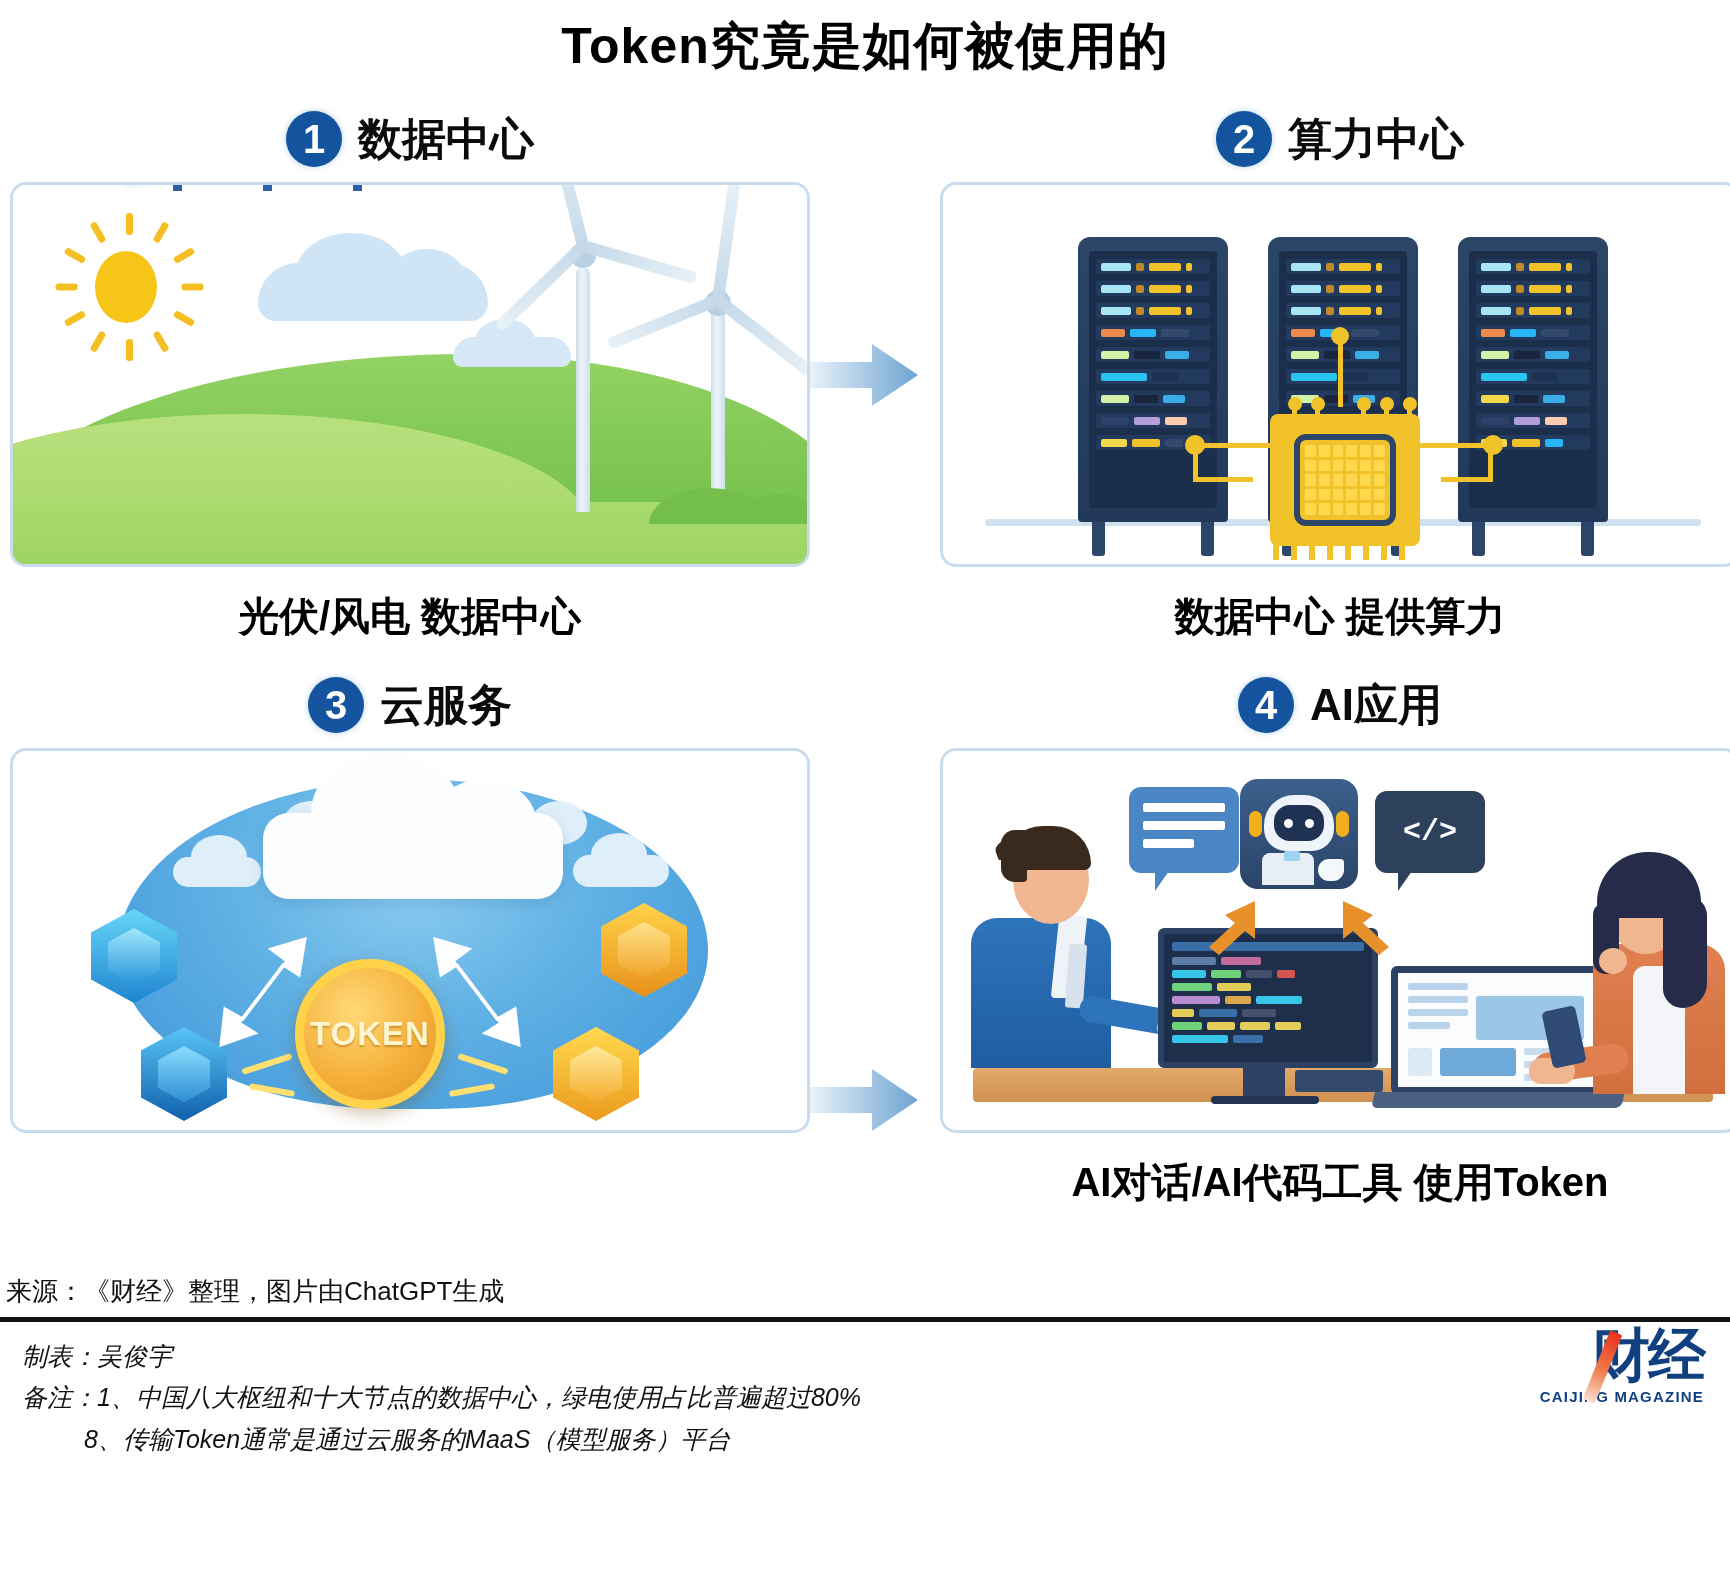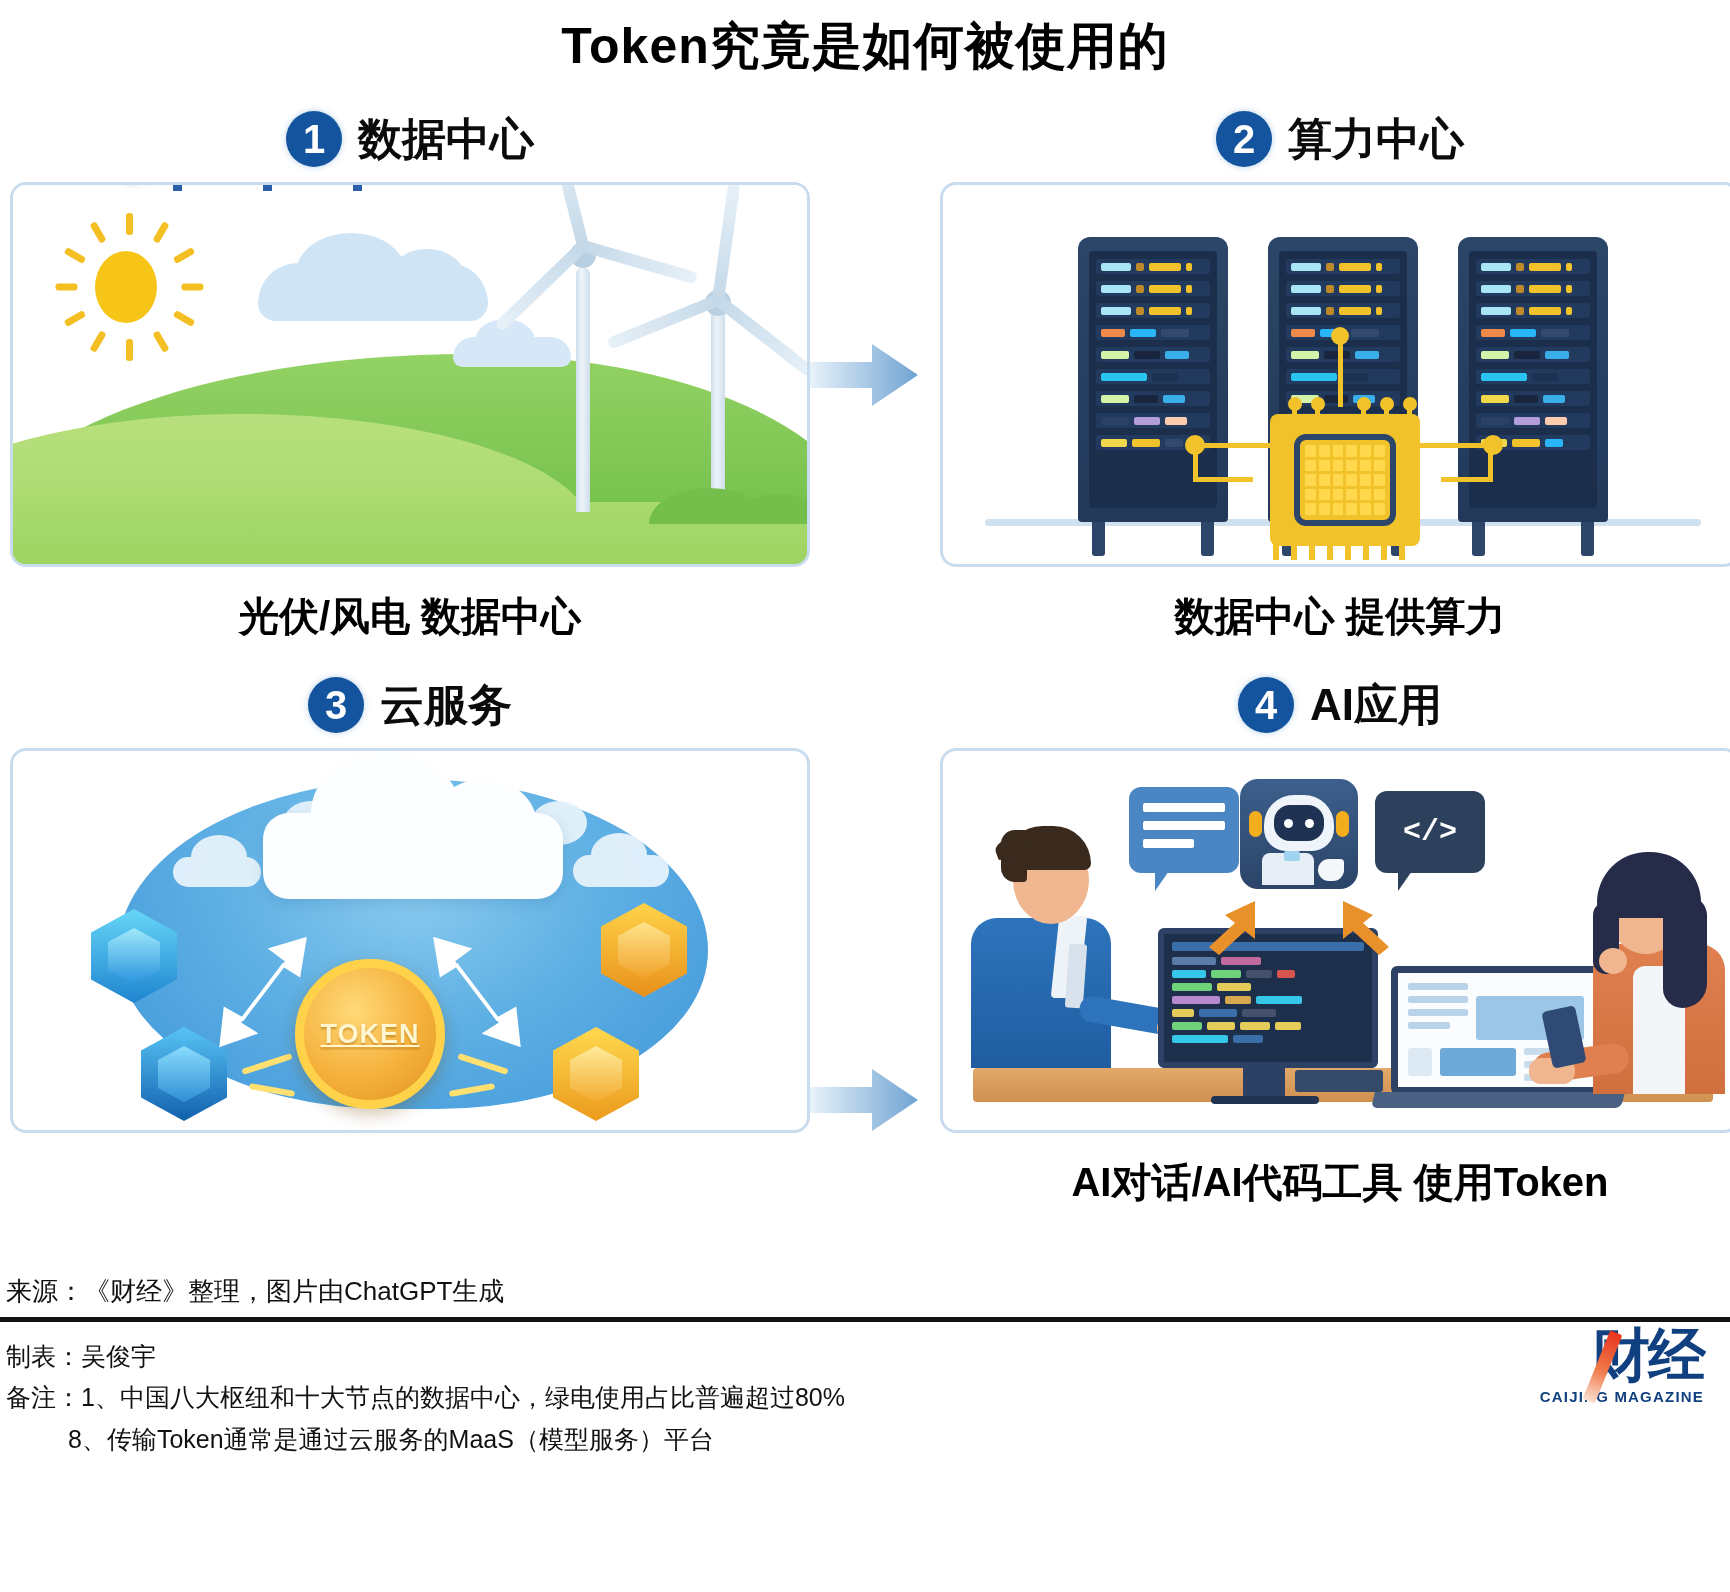--- a/index.html
+++ b/index.html
@@ -212,22 +212,22 @@
   .coin {
     position:absolute; left:282px; top:208px; width:150px; height:150px;
     border-radius:50%;
     background: radial-gradient(circle at 38% 32%, #ffd978 0%, #f5b13c 55%, #e09520 100%);
     border: 9px solid #ffd24a;
     display:flex; align-items:center; justify-content:center;
     box-shadow: 0 6px 16px rgba(120,70,0,.3);
     z-index:4;
   }
   .coin span {
-    font-size:27px; font-weight:700; color:#fff5cf;
-    letter-spacing:1px; text-shadow: 0 2px 2px rgba(150,90,0,.45); text-decoration: underline;
+    font-size:33px; font-weight:700; color:#fff5cf;
+    letter-spacing:1px; text-shadow: 0 2px 2px rgba(150,90,0,.45);
   }
   .hexcube {
     position:absolute; width:86px; height:94px;
     clip-path: polygon(50% 0%, 100% 25%, 100% 75%, 50% 100%, 0% 75%, 0% 25%);
     display:flex; align-items:center; justify-content:center;
     z-index:3;
   }
   .hexcube i {
     width:52px; height:56px; display:block;
     clip-path: polygon(50% 0%, 100% 25%, 100% 75%, 50% 100%, 0% 75%, 0% 25%);
@@ -266,21 +266,21 @@
   }
   .orangearrow { position:absolute; z-index:5; }
 
   
   .footer { position:absolute; left:0; top:1272px; width:1730px; }
   .src {
     font-size:26px; color:#111; padding: 2px 6px 8px 6px;
     font-family: "Liberation Sans","DejaVu Sans",sans-serif;
   }
   .rule { width:100%; height:5px; background:#111; }
-  .notes { padding: 14px 6px 0 6px; }
+  .notes { padding: 14px 6px 0 22px; font-style: italic; }
   .notes .line { font-size:25px; color:#111; line-height:1.65; white-space:nowrap; }
   .notes .indent { padding-left: 62px; }
   .logo {
     position:absolute; right:26px; top:54px; width:200px; height:96px;
   }
   .logo-cn {
     font-size:58px; font-weight:800; color:#10407f; letter-spacing:-2px;
     line-height:1; text-align:right;
   }
   .logo-en {

